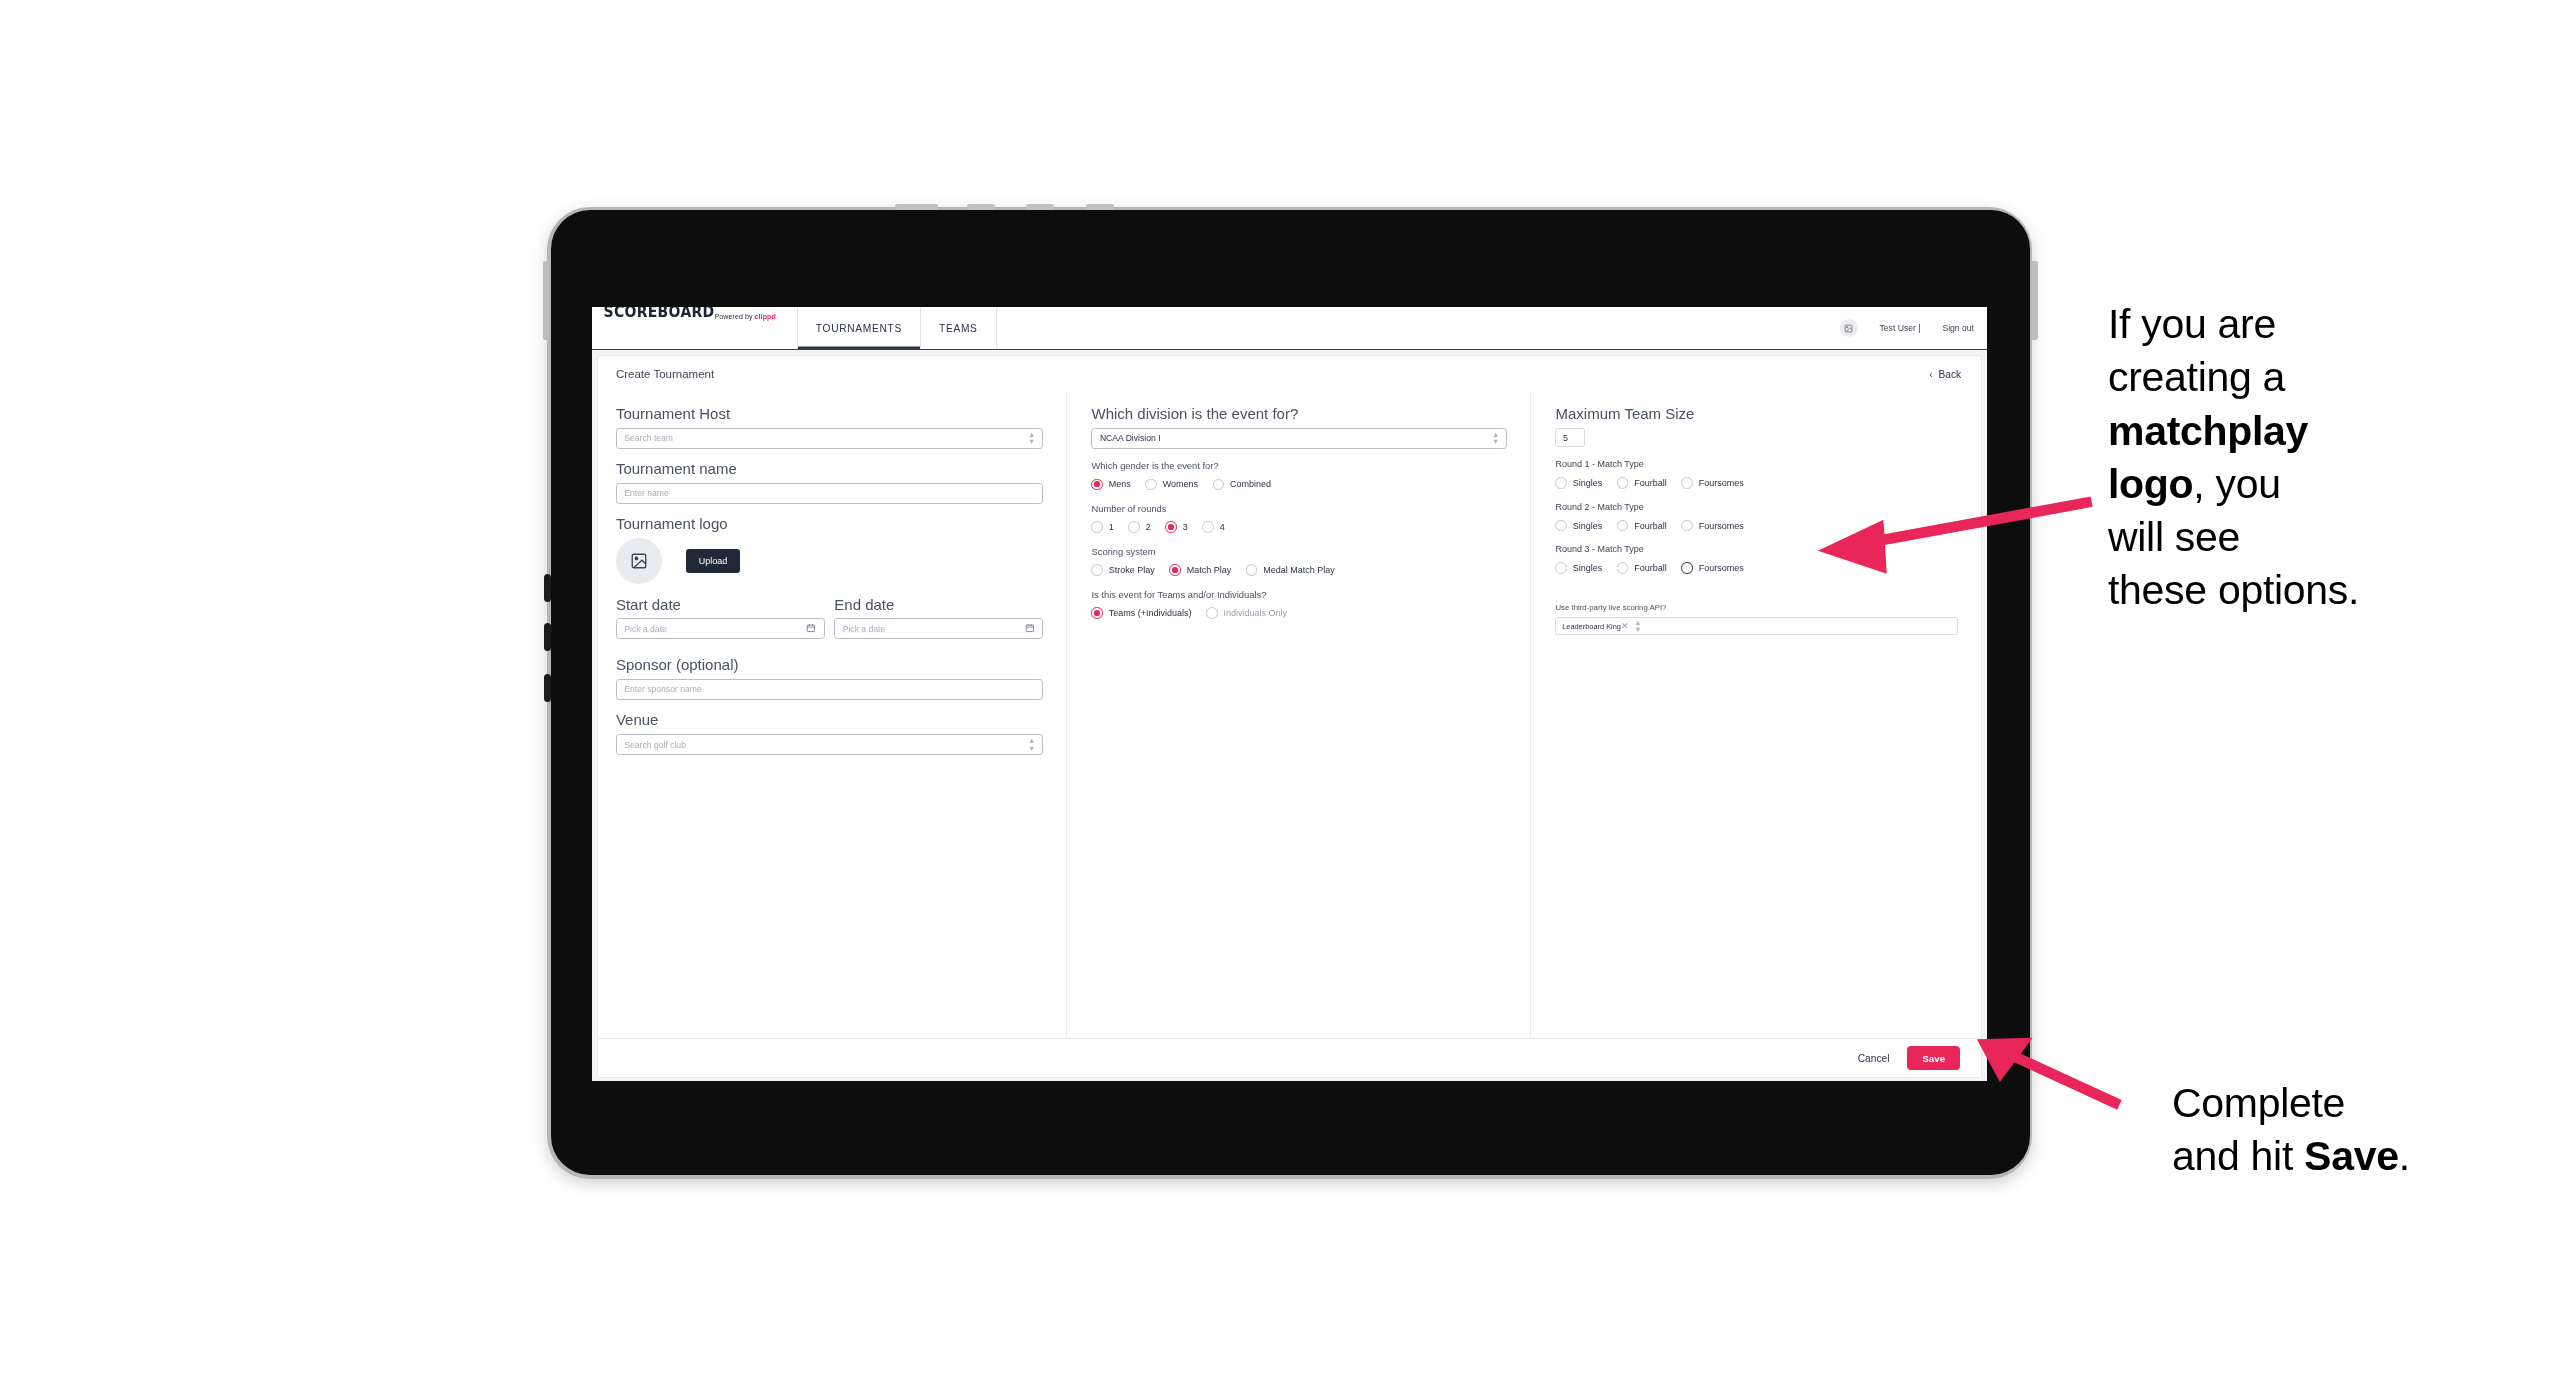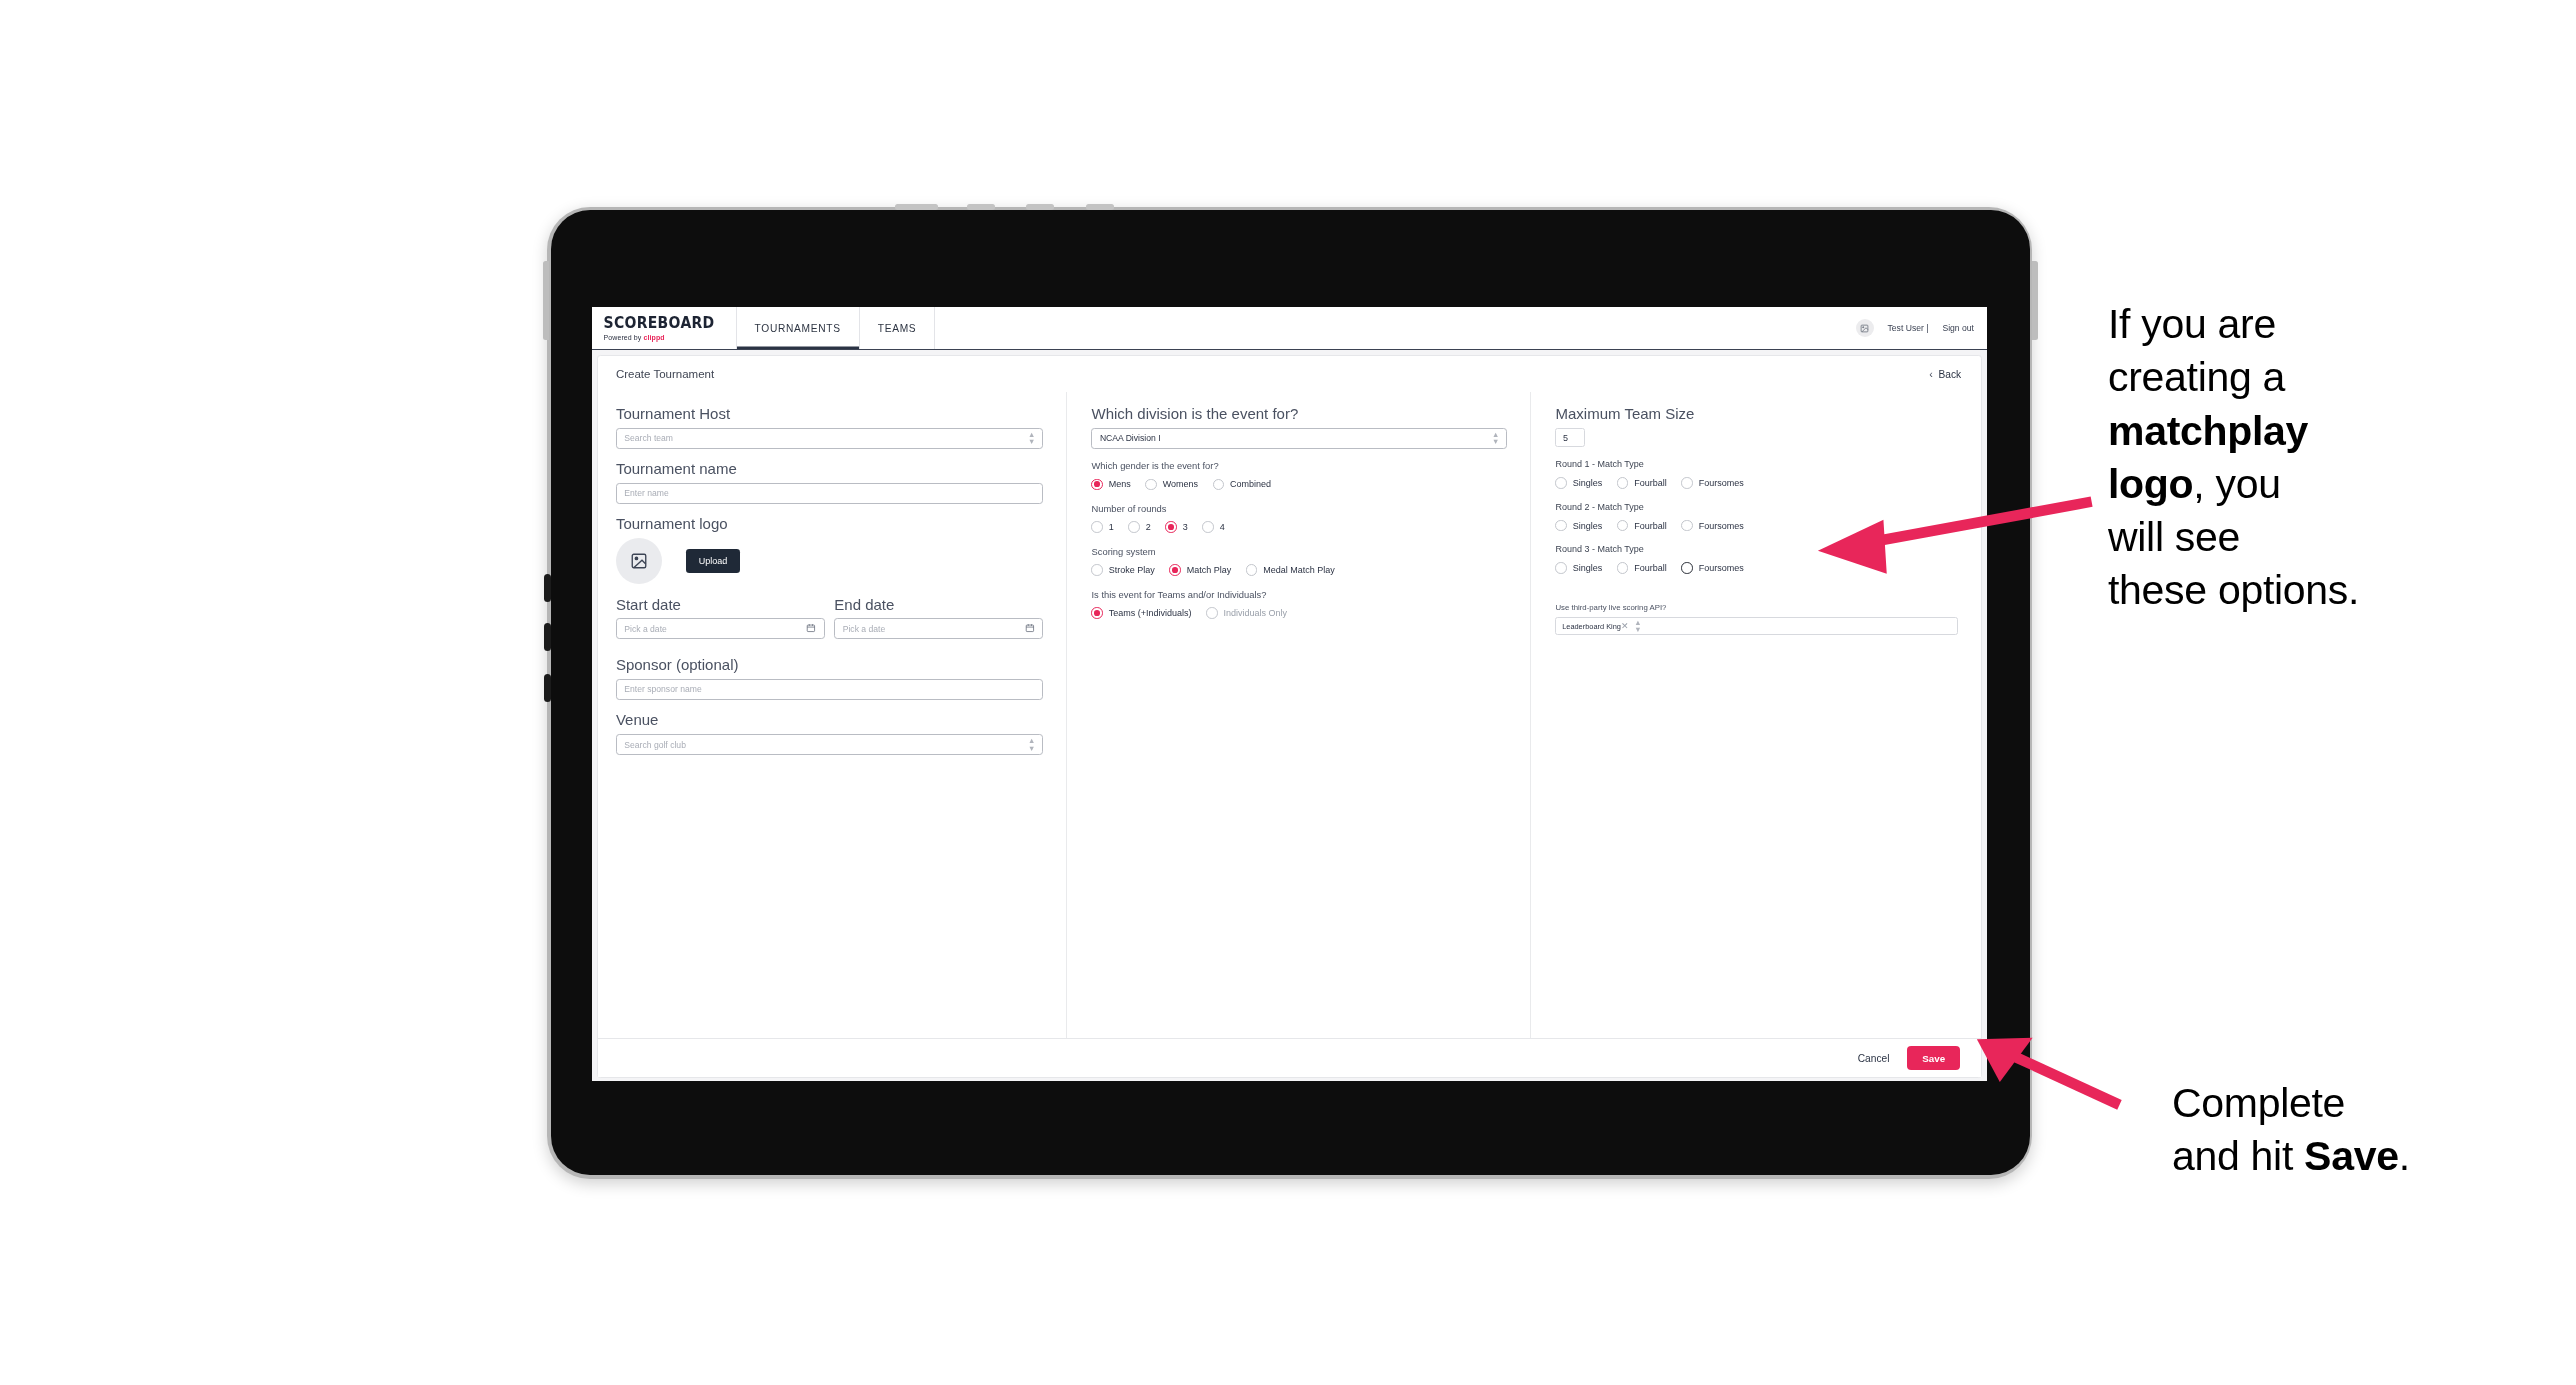--- a/index.html
+++ b/index.html
@@ -49,42 +49,42 @@
     overflow: hidden;
   }
 
   
   .app-header {
     position: relative; height: 43px; background: #ffffff;
     border-bottom: 0.8px solid #3b4252;
     display: flex; align-items: stretch;
   }
   .brand {
-    display: flex; flex-direction: column; justify-content: center;
+    display: flex; flex-direction: row; justify-content: center;
     padding: 0 21px 0 11.5px; min-width: 115px;
   }
   .brand-title {
     font-family: "DejaVu Sans", sans-serif;
     font-weight: 700; font-size: 14px; letter-spacing: 0.3px;
     color: #1d2433; line-height: 1;
     transform: scaleY(1.18); transform-origin: left center;
   }
   .brand-sub { font-size: 7px; color: #2b3040; margin-top: 5.7px; letter-spacing:0.1px;}
   .brand-sub b { color: #e8265a; font-weight: 700; }
   .nav { display: flex; align-items: stretch; }
   .nav-item {
     display: flex; align-items: center; padding: 0 18px;
     font-size: 10.2px; letter-spacing: 0.7px; color: #2d3442;
     border-left: 0.8px solid #e3e4e8;
     cursor: pointer;
   }
   .nav-item.active { box-shadow: inset 0 -2.5px 0 #2b3344; }
   .nav-spacer { flex: 1; border-left: 0.8px solid #e3e4e8; }
   .header-right {
-    display: flex; align-items: center; gap: 14px; padding-right: 13px;
+    display: flex; align-items: center; gap: 22px; padding-right: 13px;
   }
   .avatar {
     width: 18px; height: 18px; border-radius: 50%;
     background: #ececee; display: flex; align-items: center; justify-content: center;
   }
   .avatar svg { width: 9px; height: 9px; }
   .user-text { font-size: 8.6px; color: #3a4152; }
   .sign-out { font-size: 8.6px; color: #3a4152; cursor: pointer; }
 
   

